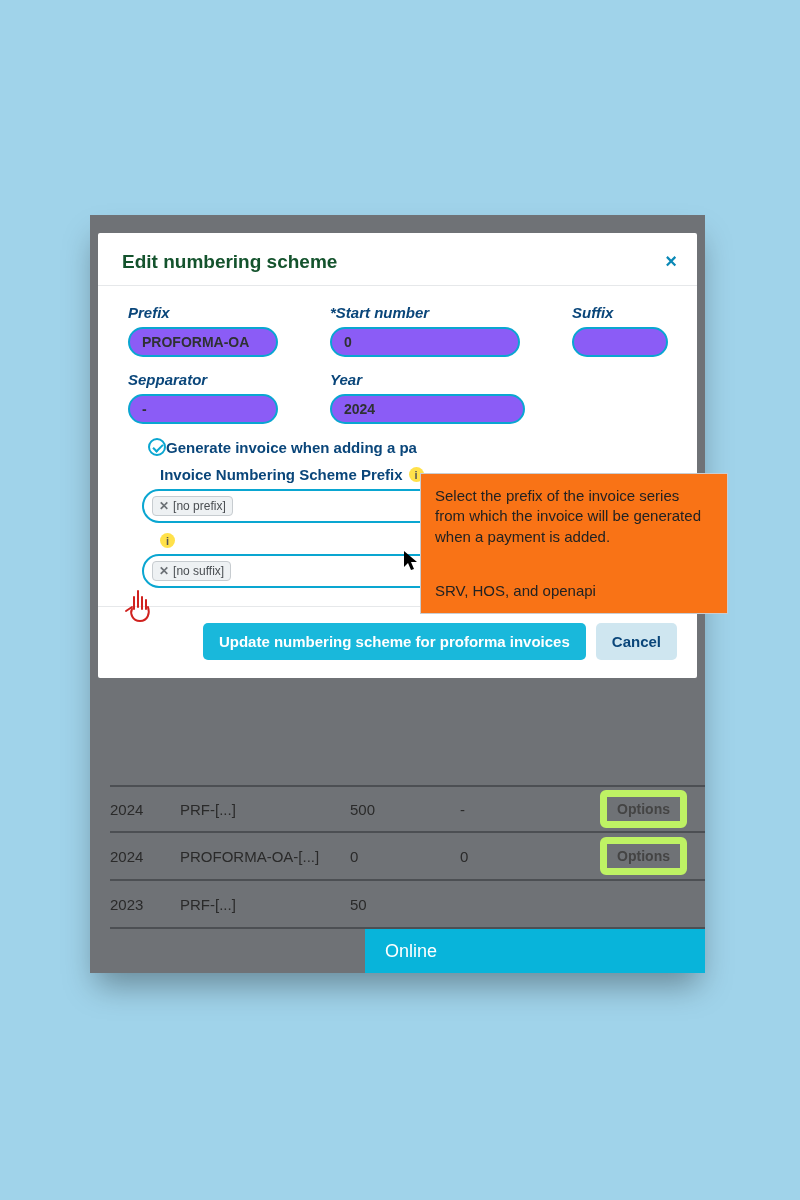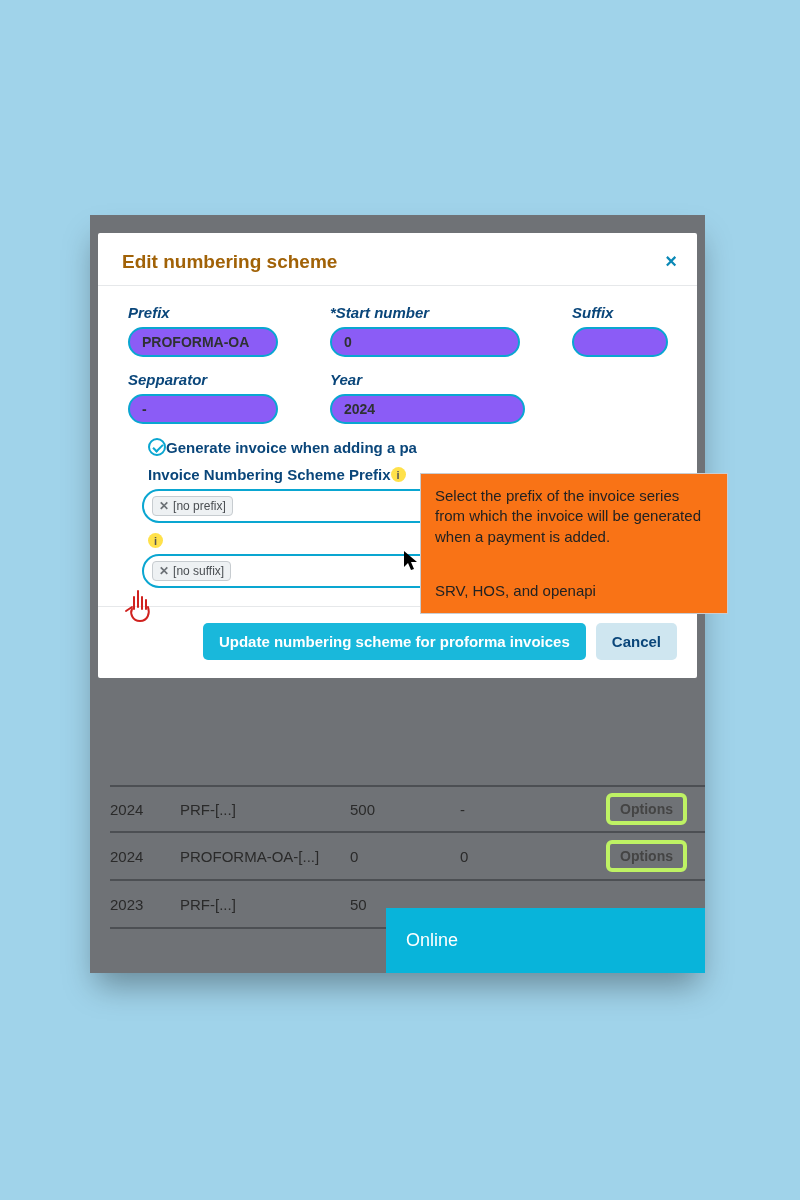--- a/index.html
+++ b/index.html
@@ -34,42 +34,41 @@
     grid-template-columns: 70px 170px 110px 110px 1fr;
     align-items: center;
     height: 48px;
     border-top: 2px solid #4c4f53;
     border-bottom: 2px solid #4c4f53;
   }
   .bg-row + .bg-row { border-top: none; }
   .bg-options {
     justify-self: end;
     margin-right: 18px;
-    border: 4px solid #bef264;
+    border: 7px solid #bef264;
     color: #444;
     border-radius: 6px;
     padding: 4px 10px;
     font-weight: 700;
     font-size: 14px;
     background: transparent;
   }
 
   .online-banner {
     position: absolute;
     left: 275px;
     right: 0;
     bottom: 0;
-    height: 65px;
+    height: 44px;
     background: #08b4da;
     color: #fff;
     font-size: 18px;
     display: flex;
     align-items: center;
     padding-left: 20px;
-    margin-left: 21px;
   }
 
   .modal {
     position: absolute;
     left: 8px;
     right: 8px;
     top: 18px;
     background: #fff;
     border-radius: 2px;
     padding: 0 0 18px 0;
@@ -78,21 +77,21 @@
   .modal-header {
     display: flex;
     justify-content: space-between;
     align-items: flex-start;
     padding: 18px 20px 12px 24px;
     border-bottom: 1px solid #e6e8ea;
   }
   .modal-title {
     font-size: 19px;
     font-weight: 600;
-    color: #a16207;
+    color: #14532d;
   }
   .close-x {
     color: #0a88b6;
     font-size: 20px;
     font-weight: 700;
     cursor: pointer;
     line-height: 1;
   }
 
   .form-area {
@@ -150,23 +149,24 @@
     width: 8px; height: 4px;
     border-left: 2px solid #0aa6d1;
     border-bottom: 2px solid #0aa6d1;
     transform: rotate(-45deg);
   }
 
   .section-label {
     color: #0a467a;
     font-weight: 700;
     font-size: 15px;
-    margin: 4px 0 6px 20px;
-    display: flex;
-    align-items: center;
+    margin: 4px 0 6px 32px;
+    display: flex;
+    align-items: center;
+    gap: 6px;
   }
   .info-dot {
     width: 15px; height: 15px;
     border-radius: 50%;
     background: #ffe14a;
     color: #555;
     font-size: 11px;
     font-weight: 700;
     display: inline-flex;
     align-items: center;

